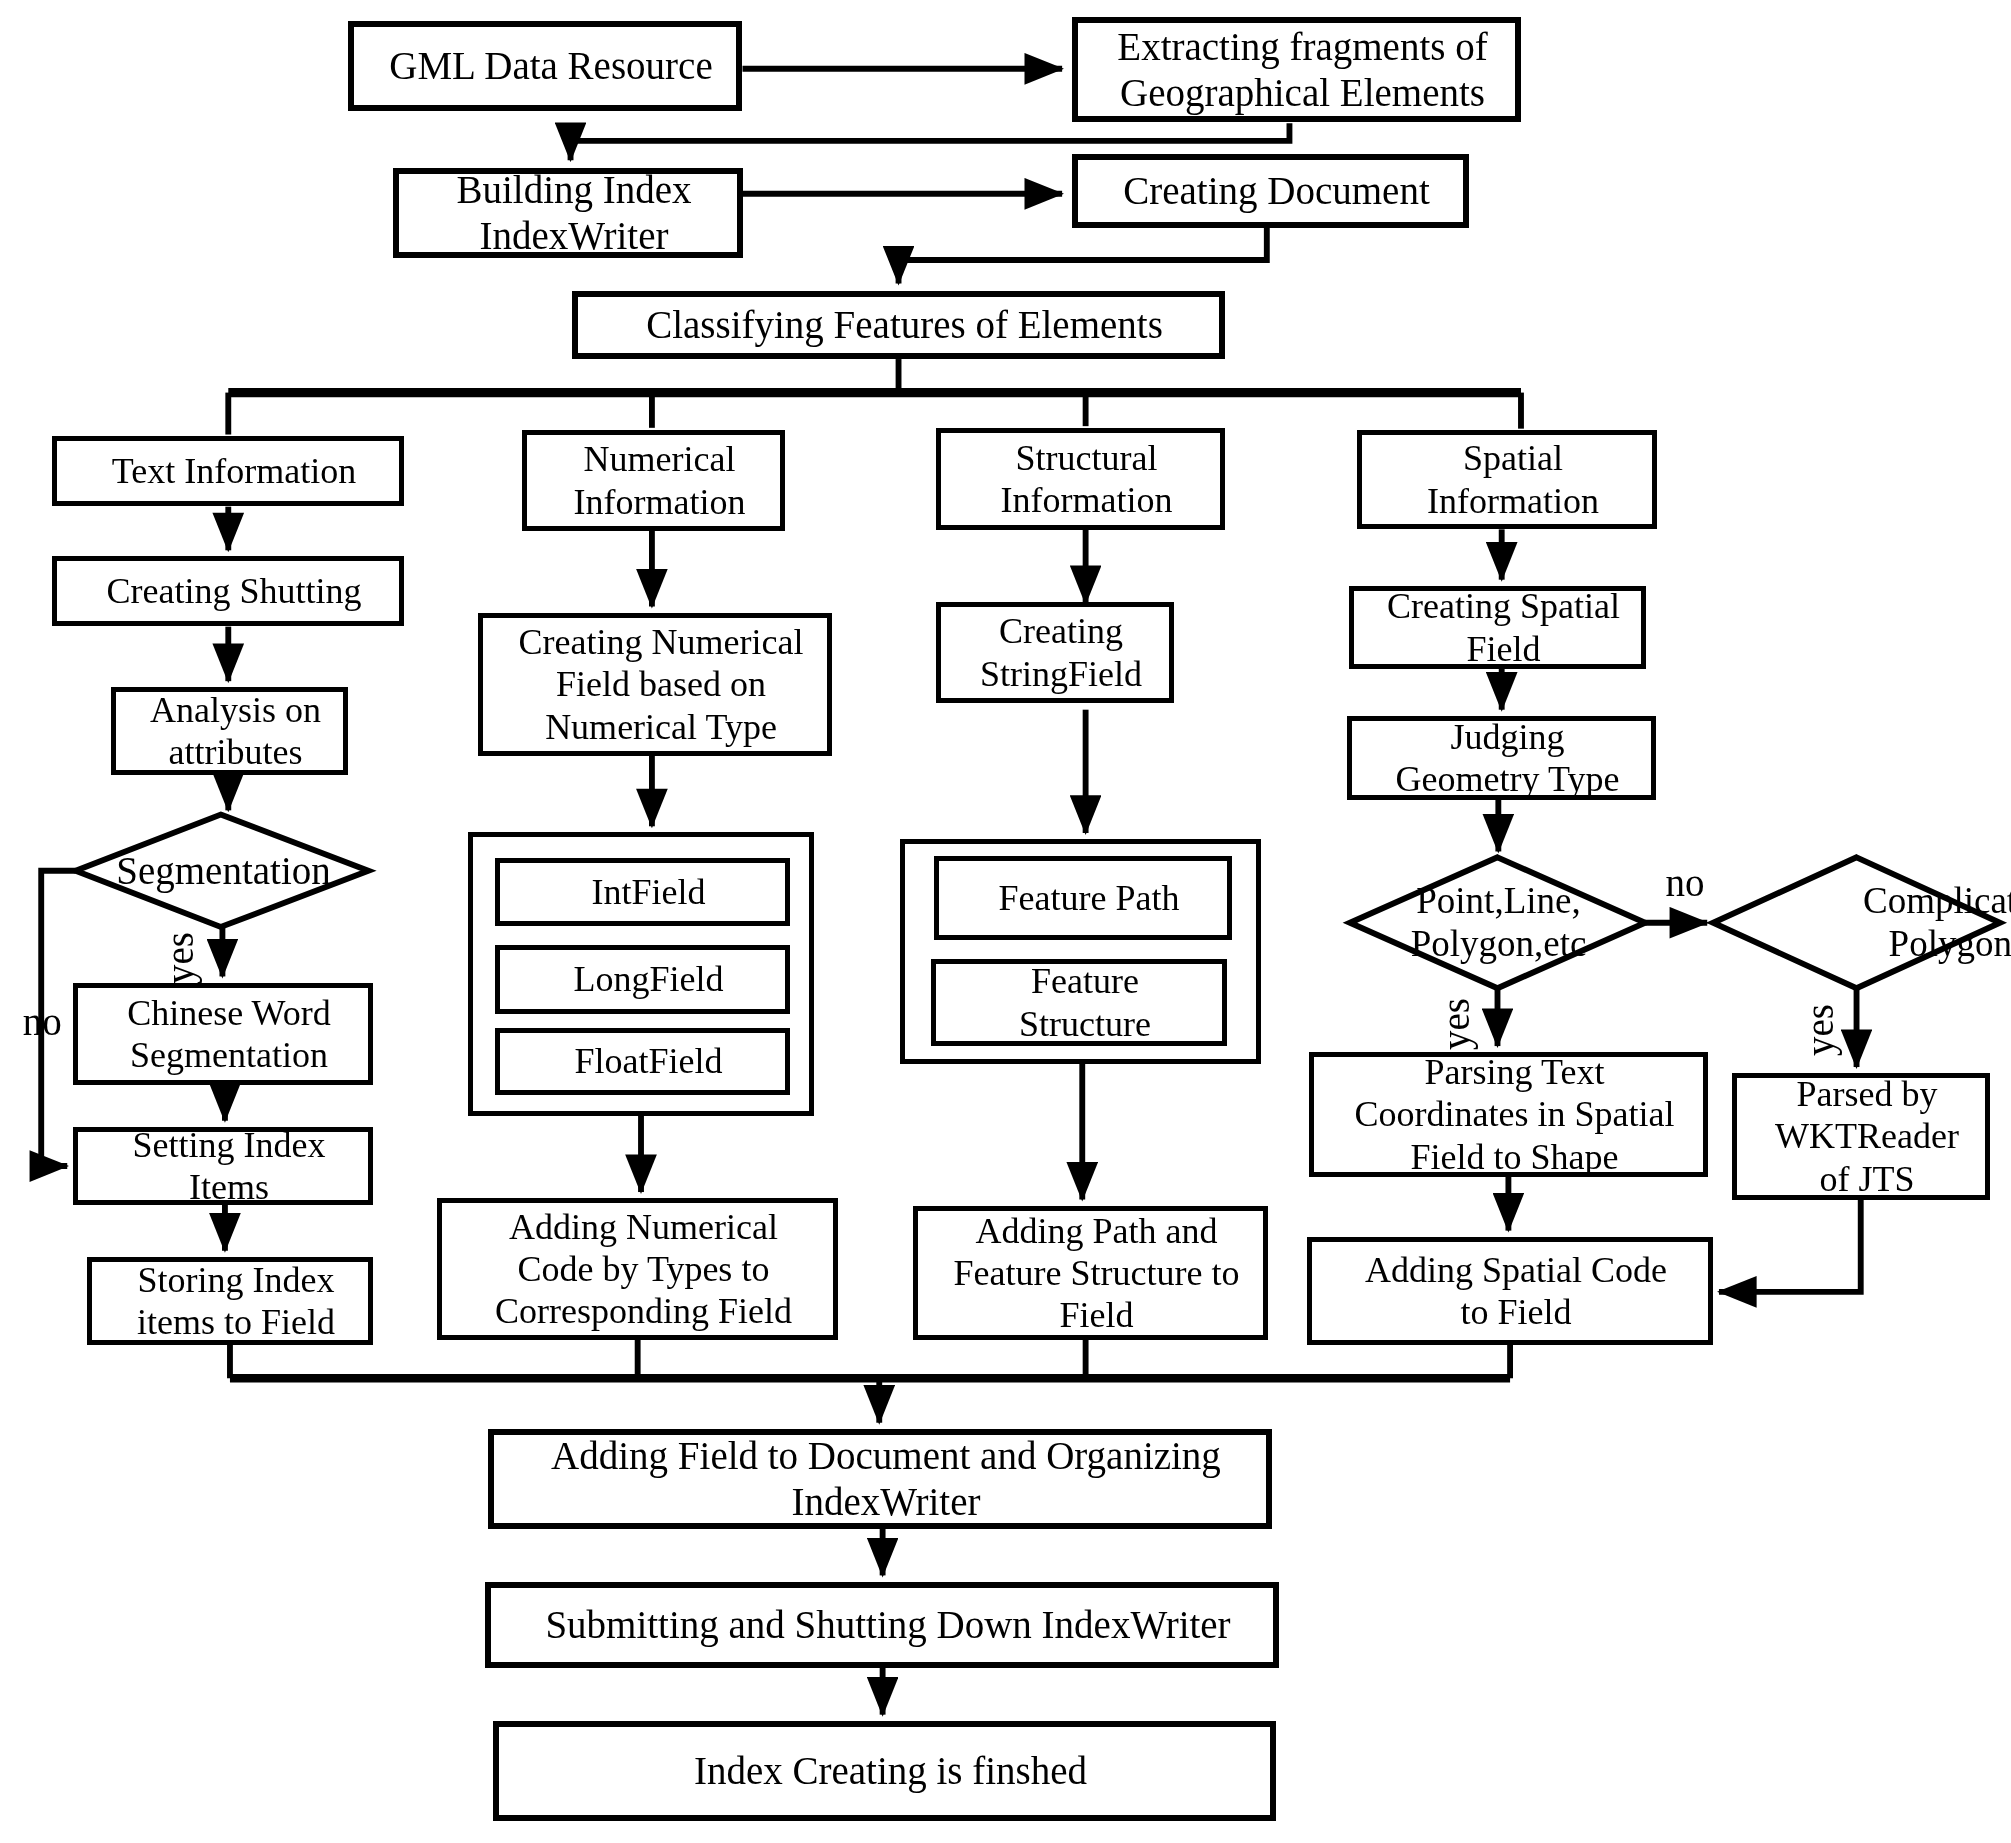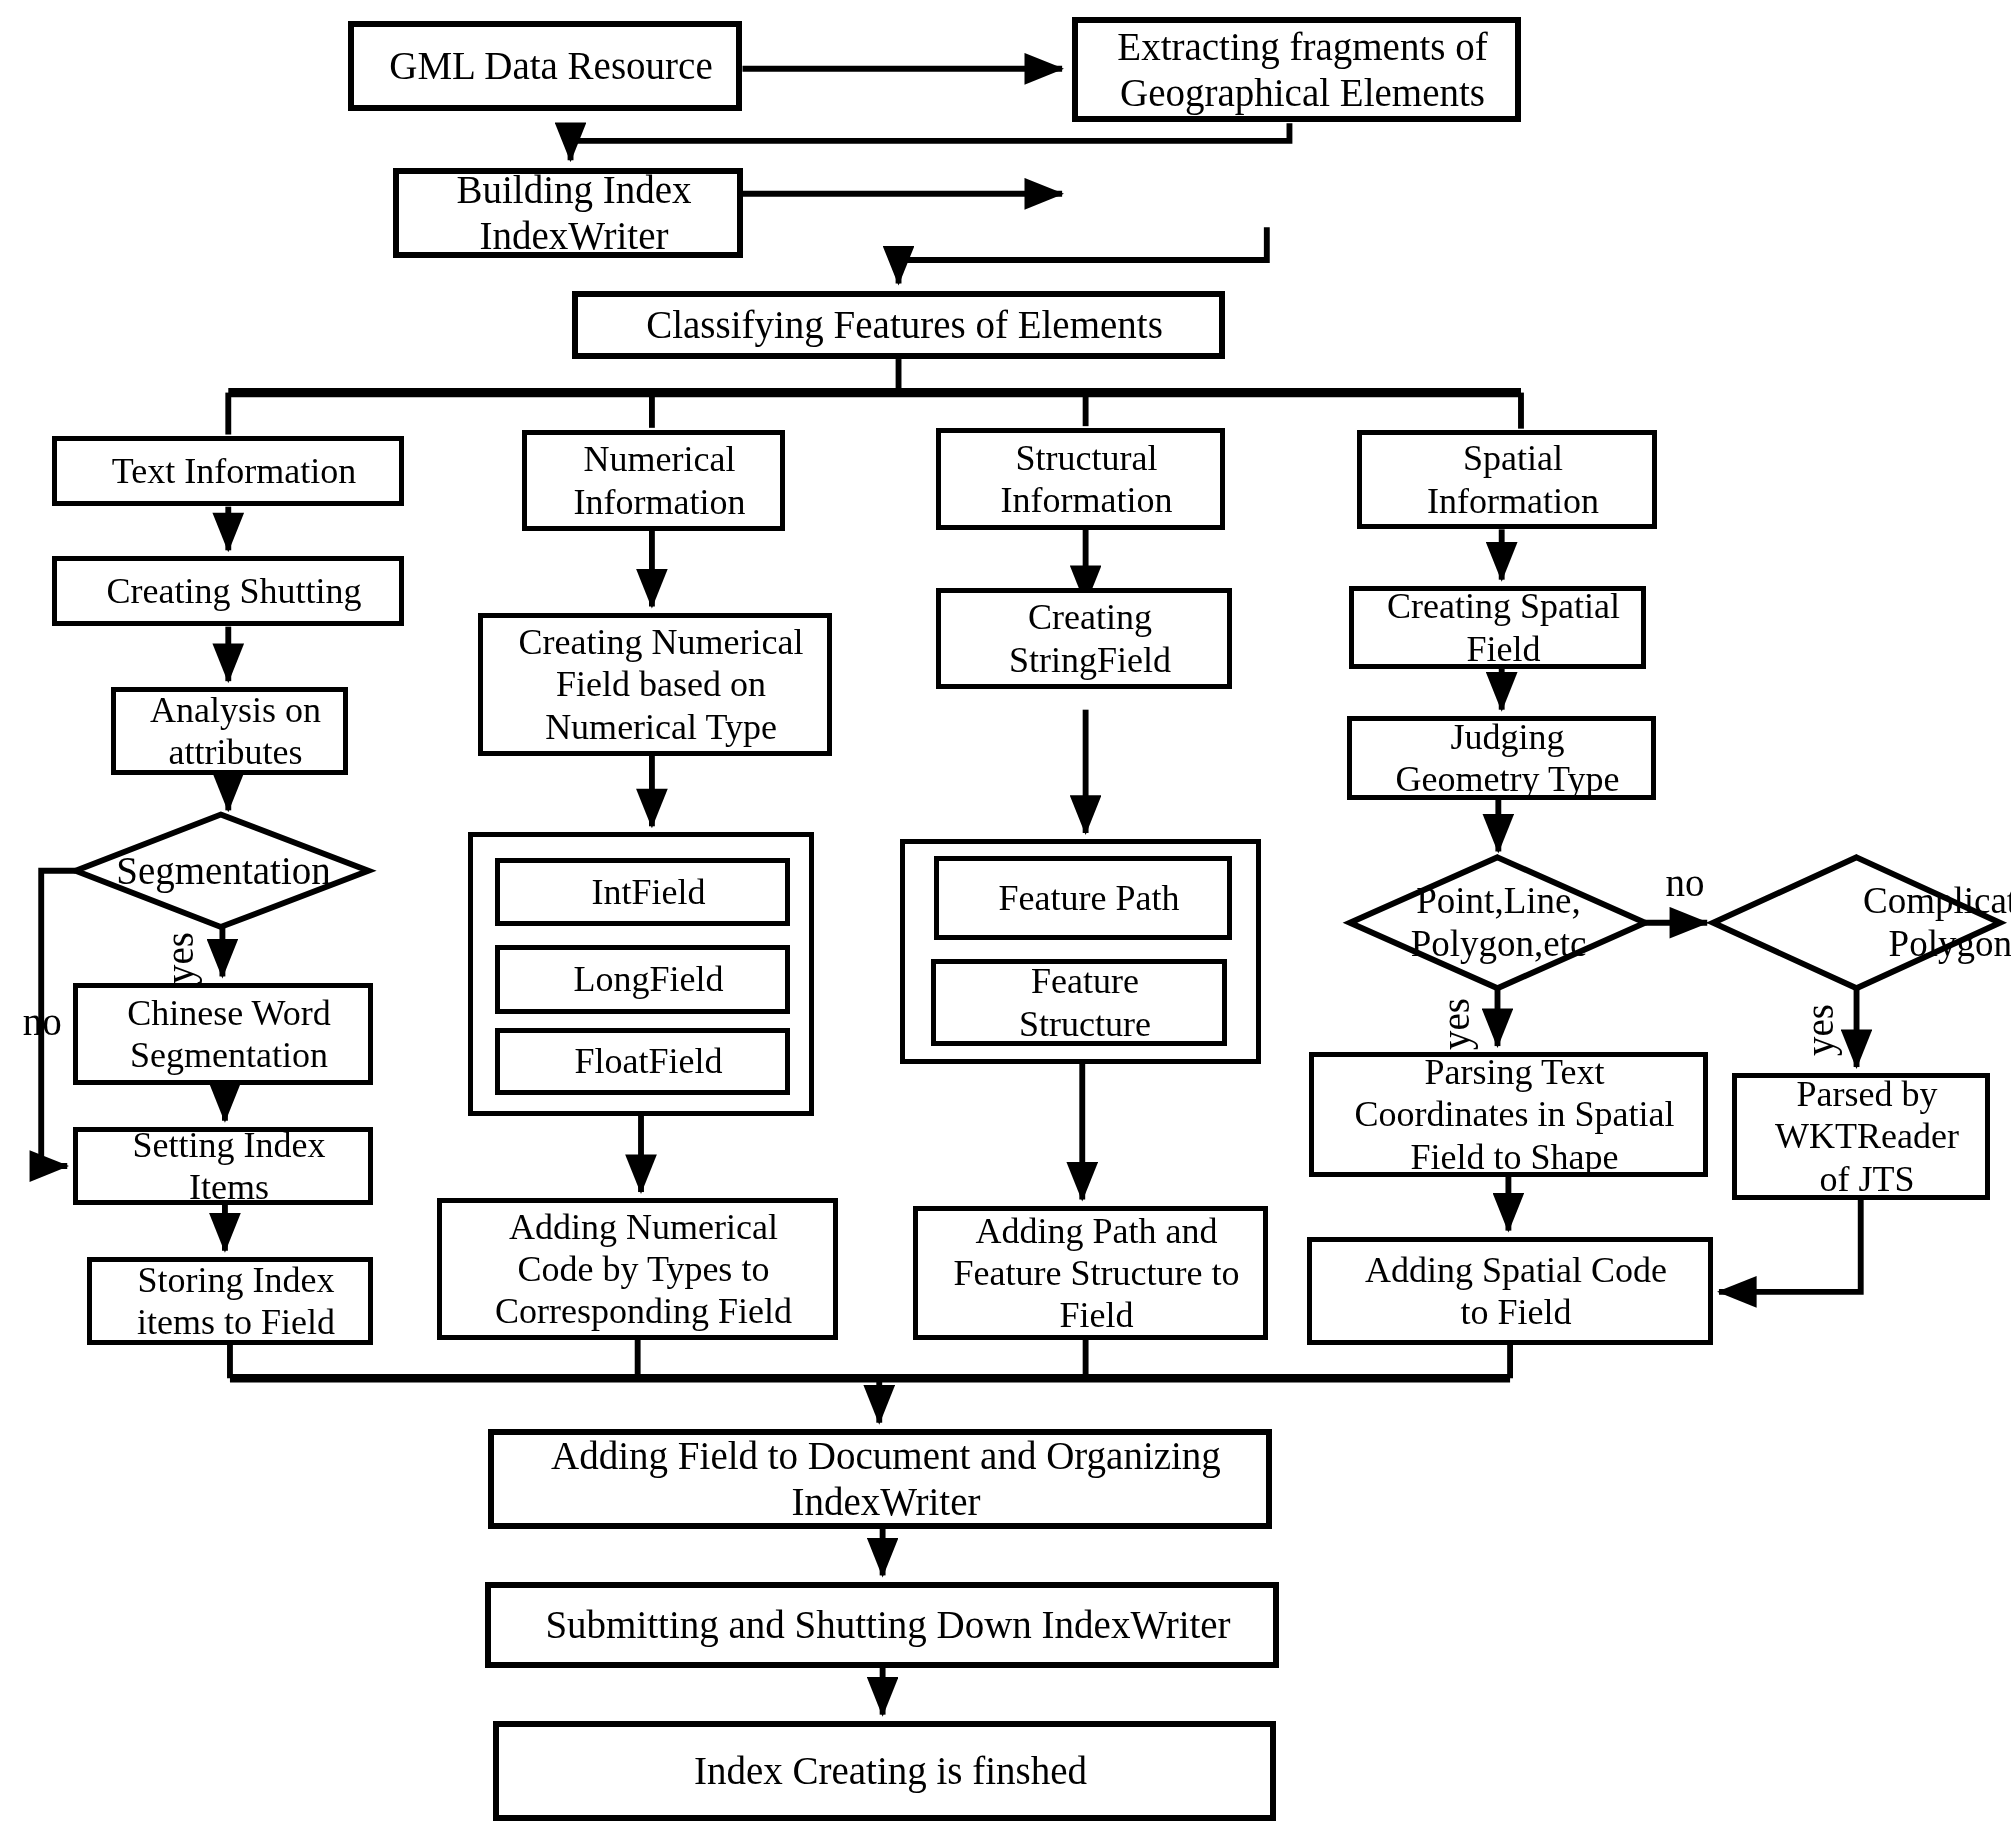--- a/index.html
+++ b/index.html
@@ -105,20 +105,21 @@
       <polygon points="1785,1022 1961,1100 1785,1178 1609,1100"></polygon>
       <polygon points="2213,1022 2384,1100 2213,1178 2042,1100"></polygon>
     </g>
   </svg>
 
   <div class="node big" style="left:348px;top:21px;width:394px;height:90px">GML Data Resource</div>
   <div class="node big" style="left:1072px;top:17px;width:449px;height:105px">Extracting fragments of
 Geographical Elements</div>
   <div class="node big" style="left:393px;top:168px;width:350px;height:90px">Building Index
 IndexWriter</div>
+  <div class="node big" style="left:1072px;top:154px;width:397px;height:74px">Creating Document</div>
   <div class="node big" style="left:572px;top:291px;width:653px;height:68px">Classifying Features of Elements</div>
 
   <div class="node" style="left:52px;top:436px;width:352px;height:70px">Text Information</div>
   <div class="node" style="left:52px;top:556px;width:352px;height:70px">Creating Shutting</div>
   <div class="node" style="left:111px;top:687px;width:237px;height:88px">Analysis on
 attributes</div>
   <div class="dtext" style="left:91px;top:844px;width:265px;height:54px;font-size:39px">Segmentation</div>
   <div class="node" style="left:73px;top:983px;width:300px;height:102px">Chinese Word
 Segmentation</div>
   <div class="node" style="left:73px;top:1127px;width:300px;height:78px">Setting Index
@@ -134,21 +135,21 @@
   <div class="node container" style="left:468px;top:832px;width:346px;height:284px"></div>
   <div class="node" style="left:495px;top:858px;width:295px;height:68px">IntField</div>
   <div class="node" style="left:495px;top:945px;width:295px;height:69px">LongField</div>
   <div class="node" style="left:495px;top:1028px;width:295px;height:67px">FloatField</div>
   <div class="node" style="left:437px;top:1198px;width:401px;height:142px">Adding Numerical
 Code by Types to
 Corresponding Field</div>
 
   <div class="node" style="left:936px;top:428px;width:289px;height:102px">Structural
 Information</div>
-  <div class="node" style="left:936px;top:588px;width:296px;height:101px">Creating
+  <div class="node" style="left:936px;top:602px;width:238px;height:101px">Creating
 StringField</div>
   <div class="node container" style="left:900px;top:839px;width:361px;height:225px"></div>
   <div class="node" style="left:934px;top:856px;width:298px;height:84px">Feature Path</div>
   <div class="node" style="left:931px;top:959px;width:296px;height:87px">Feature
 Structure</div>
   <div class="node" style="left:913px;top:1206px;width:355px;height:134px">Adding Path and
 Feature Structure to
 Field</div>
 
   <div class="node" style="left:1357px;top:430px;width:300px;height:99px">Spatial

